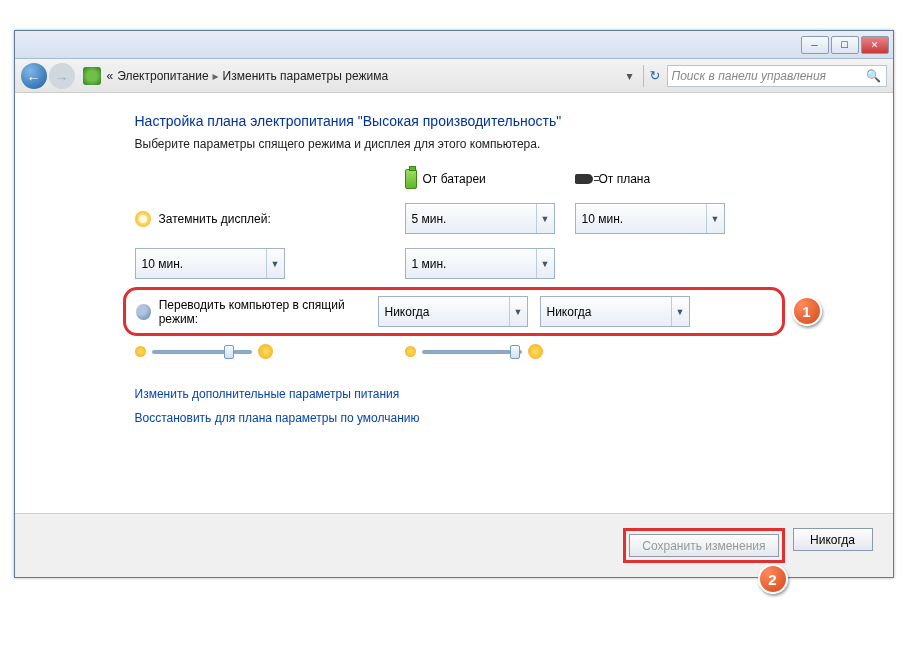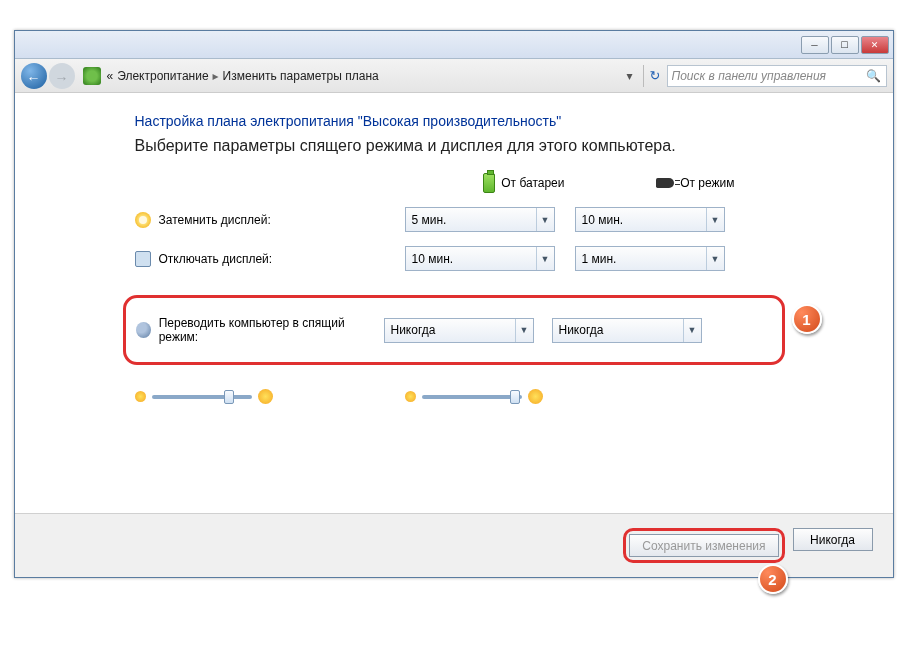--- a/index.html
+++ b/index.html
@@ -81,29 +81,29 @@
   padding: 0 4px;
   font-style: italic; color: #888; justify-content: center;
 }
 .search-box span:first-child { flex: 1; white-space: nowrap; overflow: hidden; }
 .search-icon { font-style: normal; color: #4a6; }
 .content {
   padding: 20px 120px 20px 120px;
   min-height: 420px;
 }
 .page-title { font-size: 14px; color: #003399; margin-bottom: 8px; }
-.page-sub { font-size: 16px; color: #222; margin-bottom: 18px; }
+.page-sub { font-size: 12px; color: #222; margin-bottom: 18px; }
 .settings-grid {
   display: grid;
   grid-template-columns: 260px 160px 160px;
   column-gap: 10px;
   row-gap: 14px;
   align-items: center;
 }
-.col-head { display: flex; align-items: center; gap: 6px; font-size: 12px; justify-content: flex-end; }
+.col-head { display: flex; align-items: center; gap: 6px; font-size: 12px; }
 .battery-icon {
   width: 12px; height: 20px;
   background: linear-gradient(#9de060, #5fb62e);
   border: 1px solid #3c8515;
   border-radius: 2px;
   position: relative;
 }
 .battery-icon::before {
   content: ""; position: absolute; top: -4px; left: 3px;
   width: 5px; height: 3px; background: #5fb62e; border: 1px solid #3c8515;
@@ -124,21 +124,21 @@
 .ico.dim { background: radial-gradient(circle, #ffe680 30%, #f0a500 100%); border-radius: 50%; position: relative; }
 .ico.dim::before { content: ""; position: absolute; inset: 4px; background: #fff9e0; border-radius: 50%; }
 .ico.moniff { background: #cfe0f0; border: 1px solid #6a8aac; border-radius: 2px; }
 .ico.moon { background: radial-gradient(circle at 35% 35%, #b0c4de 35%, #5a7aa0 100%); border-radius: 50%; }
 .ico.sun {
   background: radial-gradient(circle, #ffe15a 40%, #f5a623 100%);
   border-radius: 50%;
   box-shadow: 0 0 0 2px #fff, 0 0 0 1px #f5a623;
 }
 .combo {
-  height: 25px;
+  height: 31px;
   width: 150px;
   border: 1px solid #9eb2c8;
   background: linear-gradient(#fdfdfd, #e8eef6);
   display: flex; align-items: center;
   padding: 0 6px;
   font-size: 12px;
   cursor: default;
   position: relative;
 }
 .combo .dd {
@@ -160,25 +160,25 @@
 .slider .thumb {
   position: absolute; top: -5px;
   width: 10px; height: 14px;
   background: linear-gradient(#f8fbff, #cfe0f2);
   border: 1px solid #7a98b8;
   border-radius: 2px;
 }
 .highlight-row {
   border: 3px solid #e03030;
   border-radius: 14px;
-  padding: 18px 10px;
-  margin: 24px -12px;
+  padding: 6px 10px;
+  margin: 8px -12px;
   display: grid;
   grid-template-columns: 240px 160px 160px;
-  column-gap: 8px;
+  column-gap: 2px;
   align-items: center;
   position: relative;
 }
 .callout {
   position: absolute;
   width: 30px; height: 30px;
   background: radial-gradient(circle at 30% 25%, #ff8a5c, #d34a1a);
   border: 2px solid #fff;
   border-radius: 50%;
   box-shadow: 1px 2px 3px rgba(0,0,0,0.4);
@@ -204,21 +204,21 @@
   min-width: 80px; height: 23px;
   padding: 0 12px;
   border: 1px solid #8a9aab;
   background: linear-gradient(#fdfdfd, #e4e8ee);
   font-size: 12px;
   display: flex; align-items: center; justify-content: center;
 }
 .btn.disabled { color: #999; }
 .save-highlight {
   border: 3px solid #e03030;
-  border-radius: 10px;
+  border-radius: 0;
   padding: 3px;
   position: relative;
   text-align: center;
 }
 </style>
 </head>
 <body>
 
 <div class="window">
 
@@ -230,21 +230,21 @@
 
   <div class="navbar">
     <div class="nav-arrow">←</div>
     <div class="nav-arrow disabled">→</div>
     <div class="addr-wrap">
       <div class="addr-icon"></div>
       <div class="breadcrumb">
         <span>«</span>
         <span>Электропитание</span>
         <span class="sep">▸</span>
-        <span>Изменить параметры плана</span>
+        <span>Изменить параметры режима</span>
       </div>
       <div class="addr-dd">▾</div>
     </div>
     <div class="refresh-btn">↻</div>
     <div class="search-box">
       <span>Поиск в панели управления</span>
       <span class="search-icon">🔍</span>
     </div>
   </div>
 
@@ -253,40 +253,36 @@
     <div class="page-sub">Выберите параметры спящего режима и дисплея для этого компьютера.</div>
 
     <div class="settings-grid">
       <div></div>
       <div class="col-head">
         <div class="battery-icon"></div>
         <span>От батареи</span>
       </div>
       <div class="col-head">
         <div class="plug-icon"></div>
-        <span>От режим</span>
+        <span>От плана</span>
       </div>
 
       <div class="setting-label">
         <div class="ico dim"></div>
         <span>Затемнить дисплей:</span>
       </div>
       <div class="combo">
         <span>5 мин.</span>
           <div class="dd">▼</div>
       </div>
       <div class="combo">
         <span>10 мин.</span>
           <div class="dd">▼</div>
       </div>
 
-      <div class="setting-label">
-        <div class="ico moniff"></div>
-        <span>Отключать дисплей:</span>
-      </div>
       <div class="combo">
         <span>10 мин.</span>
           <div class="dd">▼</div>
       </div>
       <div class="combo">
         <span>1 мин.</span>
           <div class="dd">▼</div>
       </div>
     </div>
 
@@ -316,20 +312,24 @@
       </div>
       <div class="slider-row">
         <div class="sun-small"></div>
         <div class="slider">
             <div class="thumb" style="left:88px;"></div>
           </div>
         <div class="sun-big"></div>
       </div>
     </div>
 
+    <div class="links">
+      <a href="#">Изменить дополнительные параметры питания</a>
+      <a href="#">Восстановить для плана параметры по умолчанию</a>
+    </div>
   </div>
 
   <div class="footer">
     <div class="save-highlight">
       <div class="btn disabled">Сохранить изменения</div>
       <div class="callout" style="right:-6px; bottom:-34px;">2</div>
     </div>
     <div class="btn">Никогда</div>
   </div>
 

